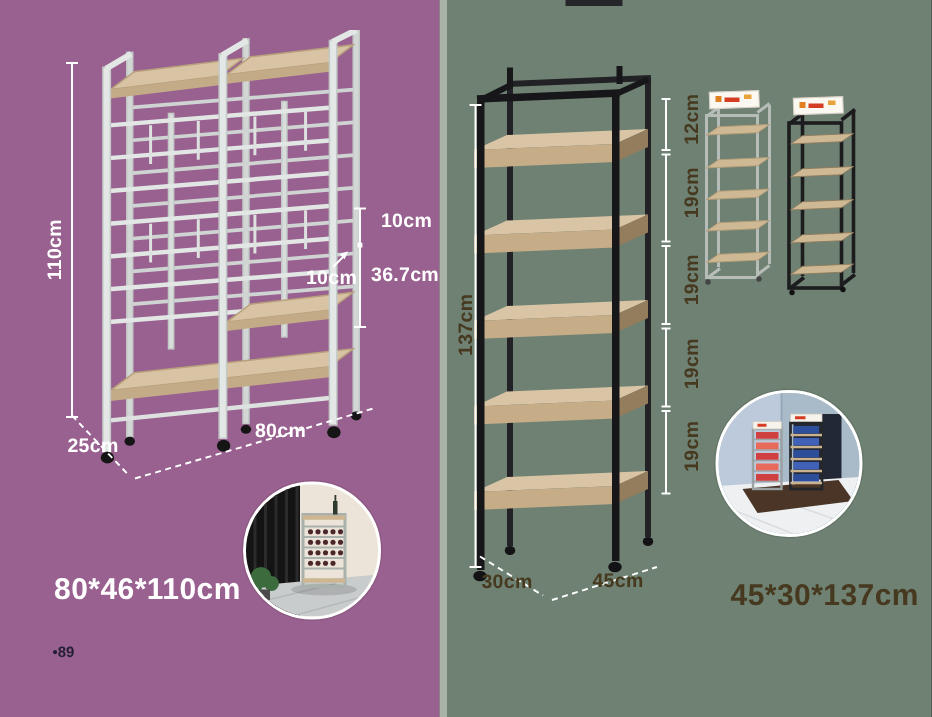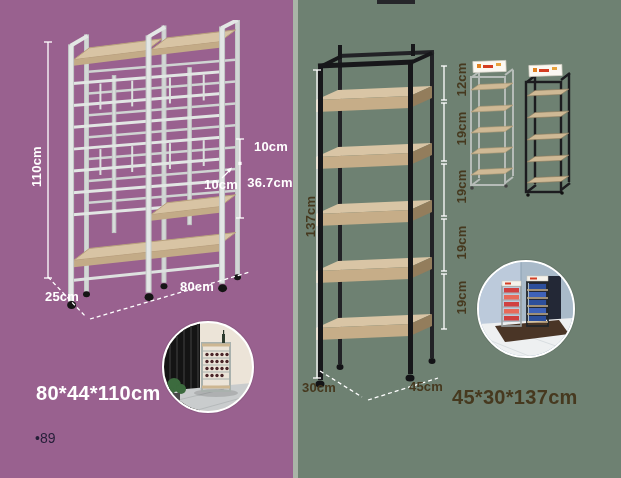--- a/index.html
+++ b/index.html
@@ -20,22 +20,22 @@
   .dim-label{
     position:absolute;font-weight:bold;font-size:13px;line-height:1;
     color:var(--left-label);text-align:center;letter-spacing:.2px;
   }
   .dim-label--dark{color:var(--right-label);}
   .rot{transform:rotate(-90deg);}
   .size-label{
     position:absolute;font-weight:bold;font-size:20px;line-height:1;
     color:var(--left-label);letter-spacing:.3px;
   }
-  .size-label--dark{color:var(--right-label);}
-  .footnote{position:absolute;font-size:14px;color:#251e38;font-weight:normal;}
+  .size-label--dark{color:var(--right-label);margin-left:35px;}
+  .footnote{position:absolute;font-size:10px;color:#251e38;font-weight:bold;}
   .inset{
     position:absolute;border-radius:50%;border:2px solid #ffffff;
     overflow:hidden;box-shadow:0 0 0 1px rgba(0,0,0,.08);
   }
   .inset svg{display:block;}
 </style>
 </head>
 <body>
 
 <div class="canvas">
@@ -347,28 +347,28 @@
 
       <path d="M320 371 L362 397" stroke-dasharray="4 3"></path>
       <path d="M368 400 L438 378" stroke-dasharray="4 3"></path>
     </g>
   </svg>
 
   <div class="dim-label rot" style="left:6px;top:160px;width:60px">110cm</div>
   <div class="dim-label" style="left:250px;top:140px;width:42px">10cm</div>
   <div class="dim-label" style="left:200px;top:178px;width:42px">10cm</div>
   <div class="dim-label" style="left:243px;top:176px;width:54px">36.7cm</div>
-  <div class="dim-label" style="left:173px;top:280px;width:48px">80cm</div>
+  <div class="dim-label" style="left:163px;top:280px;width:48px">80cm</div>
   <div class="dim-label" style="left:38px;top:290px;width:48px">25cm</div>
-  <div class="size-label" style="left:36px;top:383px">80*44*110cm</div>
+  <div class="size-label" style="left:36px;top:383px">80*46*110cm</div>
   <div class="footnote" style="left:35px;top:430px">•89</div>
 
   <div class="dim-label dim-label--dark rot" style="left:282px;top:210px;width:56px">137cm</div>
   <div class="dim-label dim-label--dark rot" style="left:441px;top:73px;width:40px">12cm</div>
   <div class="dim-label dim-label--dark rot" style="left:441px;top:122px;width:40px">19cm</div>
   <div class="dim-label dim-label--dark rot" style="left:441px;top:180px;width:40px">19cm</div>
   <div class="dim-label dim-label--dark rot" style="left:441px;top:236px;width:40px">19cm</div>
   <div class="dim-label dim-label--dark rot" style="left:441px;top:291px;width:40px">19cm</div>
-  <div class="dim-label dim-label--dark" style="left:297px;top:381px;width:44px">30cm</div>
-  <div class="dim-label dim-label--dark" style="left:404px;top:380px;width:44px">45cm</div>
+  <div class="dim-label dim-label--dark" style="left:316px;top:381px;width:44px">30cm</div>
+  <div class="dim-label dim-label--dark" style="left:390px;top:380px;width:44px">45cm</div>
   <div class="size-label size-label--dark" style="left:452px;top:387px">45*30*137cm</div>
 
 </div>
 
 </body></html>

